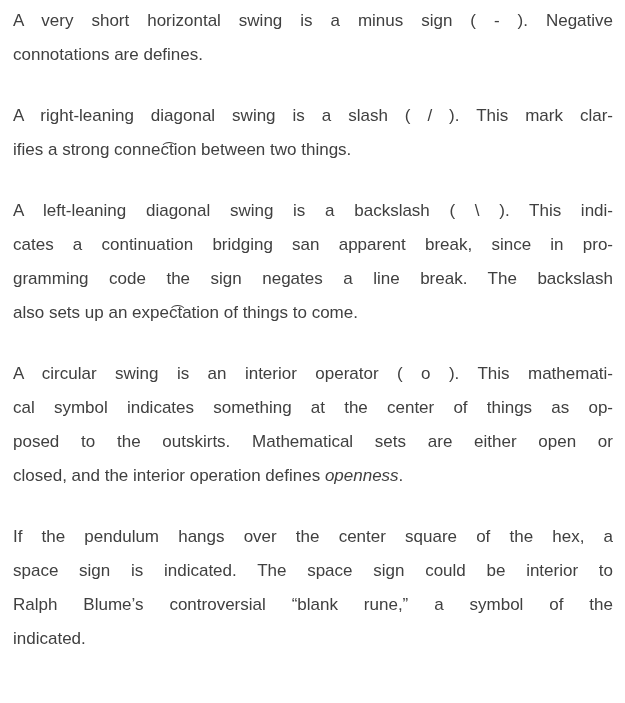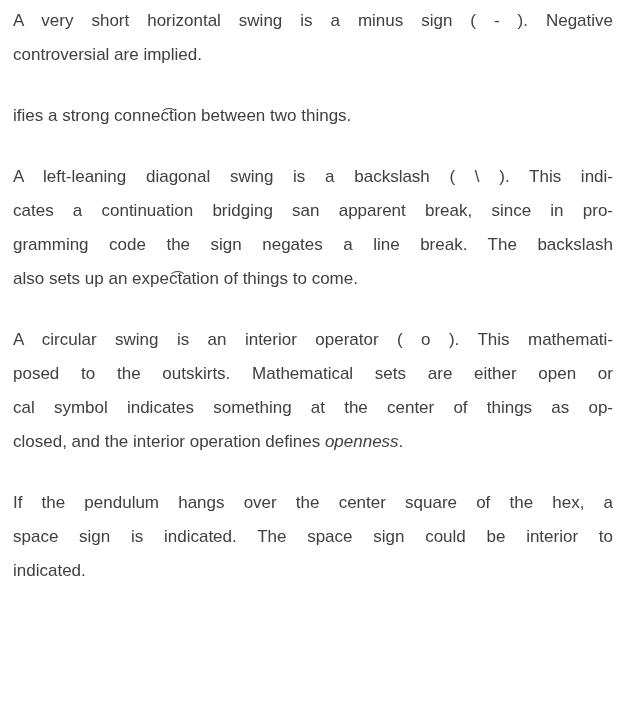--- a/index.html
+++ b/index.html
@@ -41,35 +41,37 @@
     font-style: italic;
     margin-top: 12px;
   }
 </style>
 </head>
 <body>
 
 <div class="page">
   <div class="para">
       <div class="line">A very short horizontal swing is a minus sign ( - ).  Negative</div>
-      <div class="line last">controversial are implied.</div>
+      <div class="line last">connotations are defines.</div>
     </div>
   <div class="para">
+      <div class="line">A right-leaning diagonal swing is a slash ( / ).  This mark clar-</div>
       <div class="line last">ifies a strong connec͡tion between two things.</div>
     </div>
   <div class="para">
       <div class="line">A left-leaning diagonal swing is a backslash ( \ ).  This indi-</div>
       <div class="line">cates a continuation bridging san apparent break, since in pro-</div>
       <div class="line">gramming code the sign negates a line break.  The backslash</div>
       <div class="line last">also sets up an expec͡tation of things to come.</div>
     </div>
   <div class="para">
       <div class="line">A circular swing is an interior operator ( o ).  This mathemati-</div>
+      <div class="line">cal symbol indicates something at the center of things as op-</div>
       <div class="line">posed to the outskirts.  Mathematical sets are either open or</div>
-      <div class="line">cal symbol indicates something at the center of things as op-</div>
       <div class="line last"><span>closed, and the interior operation defines </span><span class="it">openness</span><span>.</span></div>
     </div>
   <div class="para">
       <div class="line">If the pendulum hangs over the center square of the hex, a</div>
       <div class="line">space sign is indicated.   The space sign could be interior to</div>
+      <div class="line">Ralph Blume’s controversial “blank rune,” a symbol of the</div>
       <div class="line last">indicated.</div>
     </div>
 </div>
 
 </body></html>

